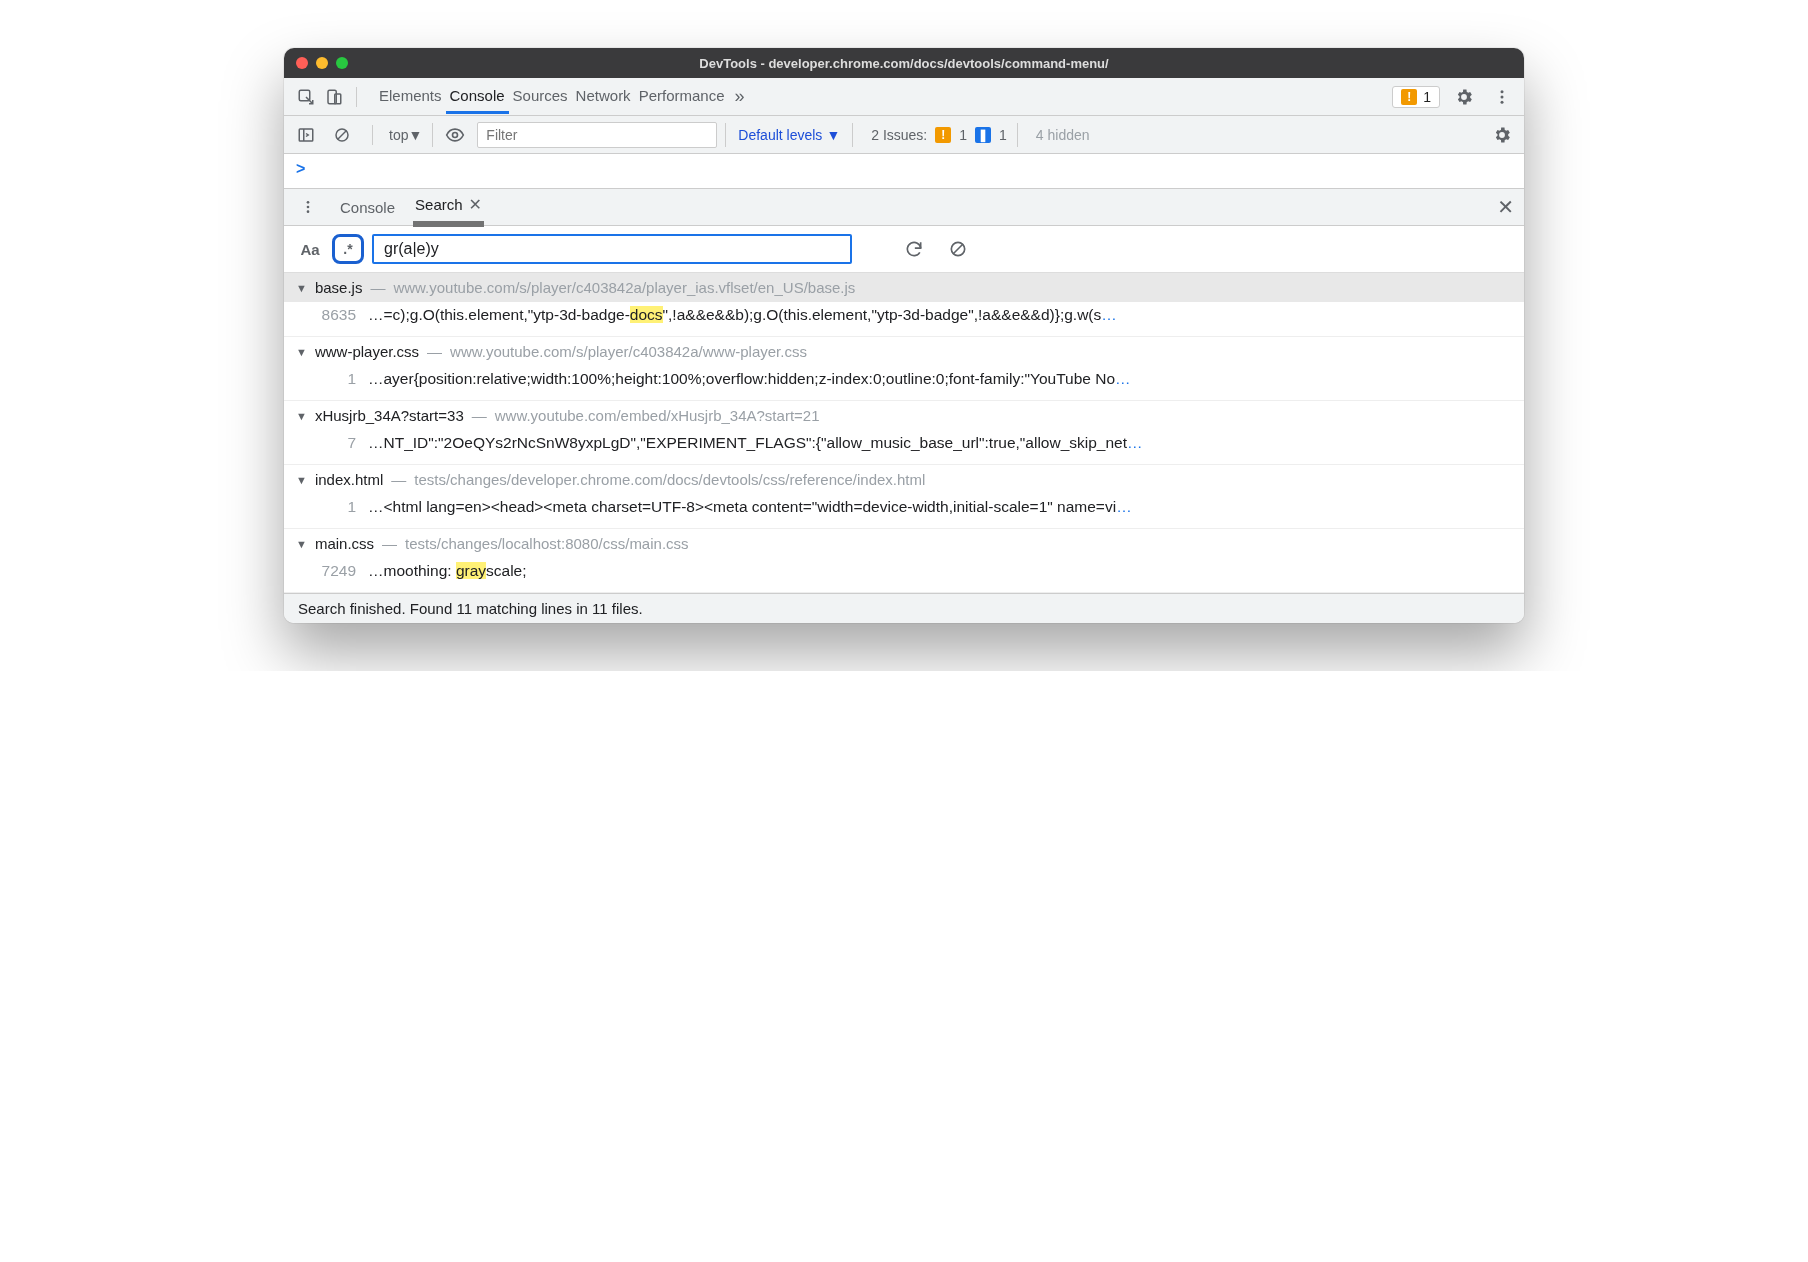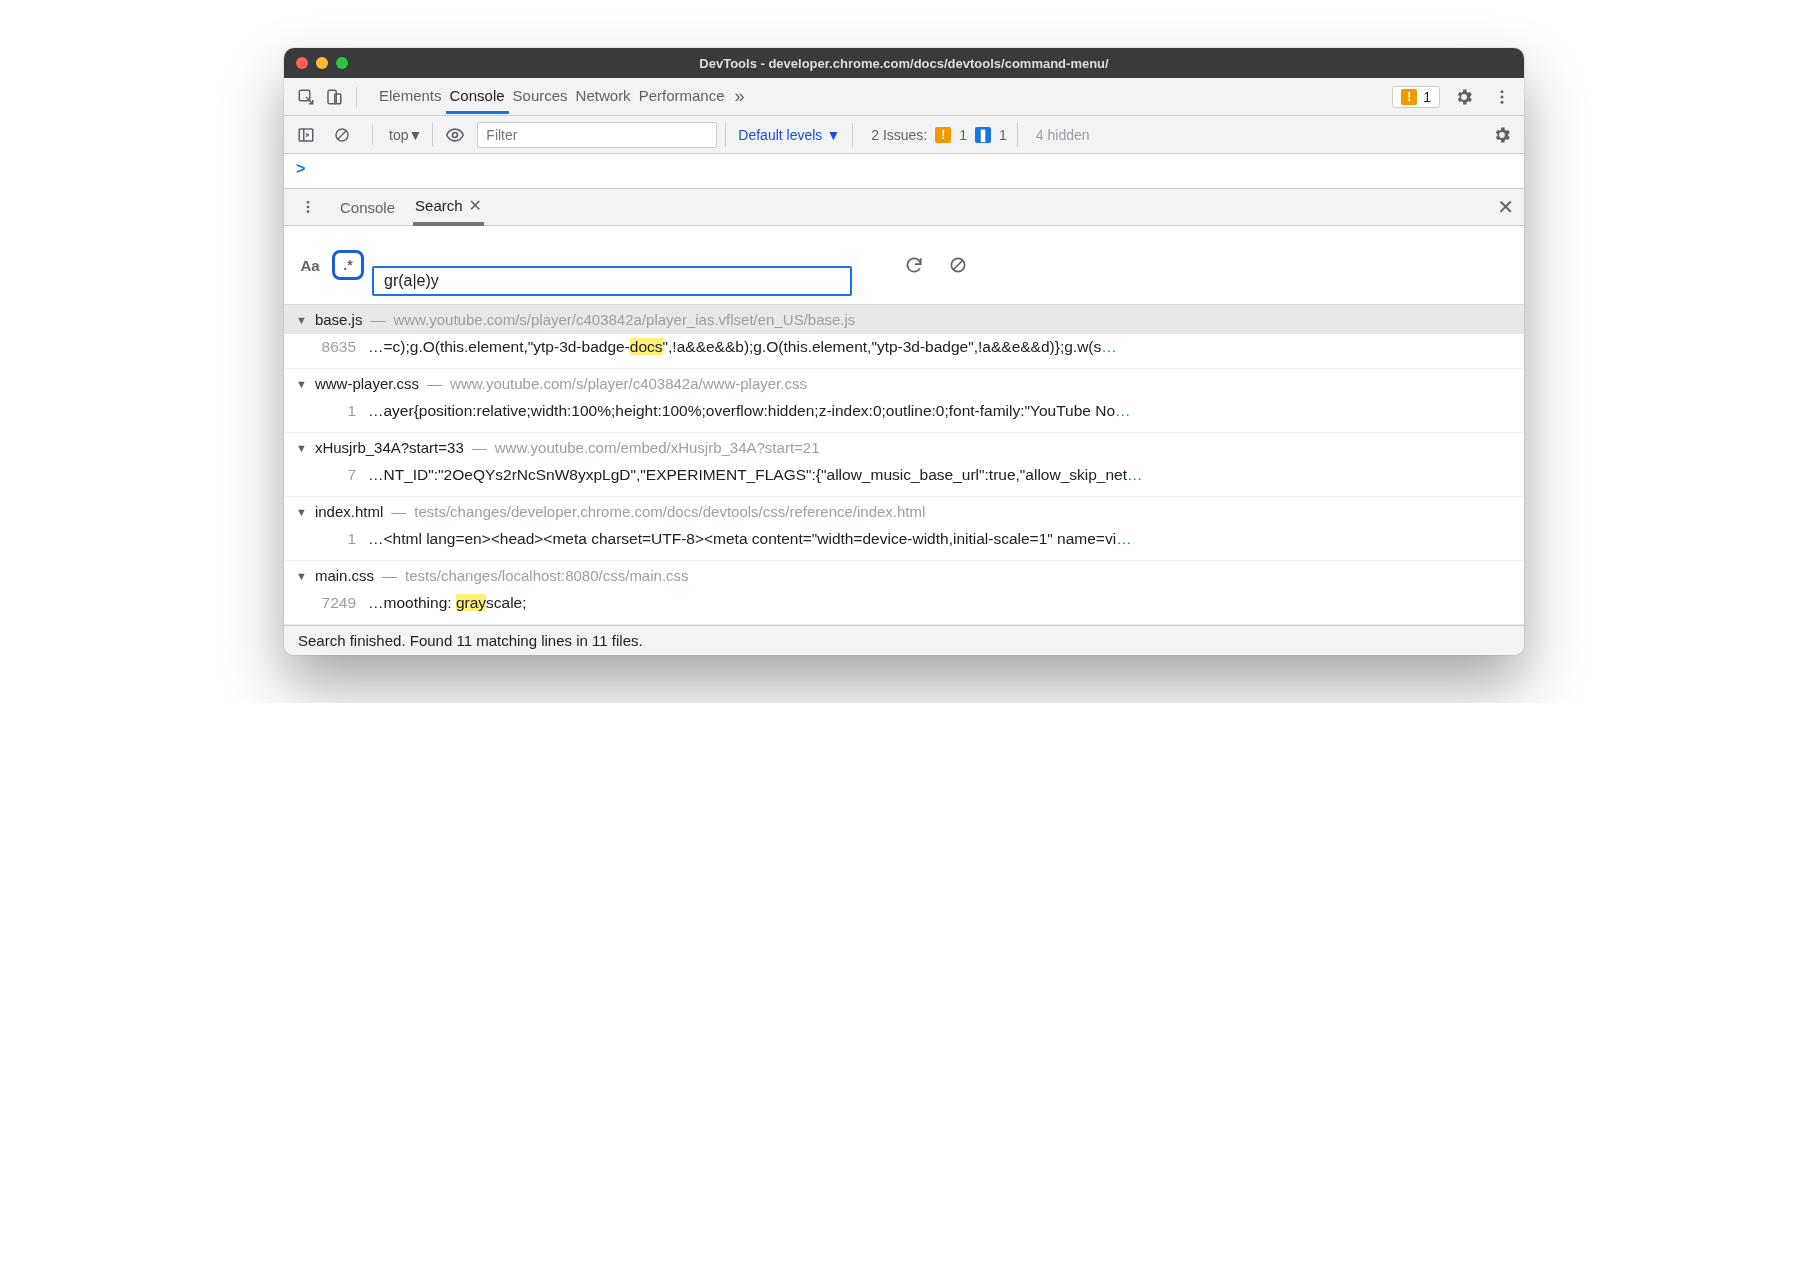--- a/index.html
+++ b/index.html
@@ -90,35 +90,35 @@
 }
 .hidden-count { color: #9aa0a6; padding: 0 10px; }
 .console-body { background: #fff; padding: 6px 12px 10px; }
 .prompt { color: #1a73e8; font-weight: 700; font-size: 16px; }
 .drawer-tabs {
   display: flex; align-items: center;
   border-top: 1px solid #ccc; border-bottom: 1px solid #ccc;
   background: #f1f3f4; height: 38px; padding: 0 10px; gap: 16px;
 }
 .drawer-tab { font-size: 15px; color: #5f6368; padding: 8px 2px 7px; cursor: pointer; display: flex; align-items: center; gap: 6px; }
-.drawer-tab.active { color: #202124; border-bottom: 4px solid #737373; }
+.drawer-tab.active { color: #202124; border-bottom: 6px solid #737373; }
 .drawer-close { margin-left: auto; font-size: 20px; color: #5f6368; cursor: pointer; }
 .search-row {
   display: flex; align-items: center; gap: 8px;
   padding: 8px 12px; border-bottom: 1px solid #ddd;
 }
 .aa-btn { font-weight: 700; color: #5f6368; font-size: 15px; cursor: pointer; width: 28px; text-align: center; }
 .regex-btn {
   width: 32px; height: 30px; border: 3px solid #1a60d0; border-radius: 8px;
   display: inline-flex; align-items: center; justify-content: center;
   color: #5f6368; cursor: pointer; font-size: 14px; font-weight: 700;
 }
 .search-input {
   border: 2px solid #1a73e8; background: #fff; height: 30px; width: 480px;
-  padding: 0 10px; font-size: 16px; color: #202124; border-radius: 2px; outline: none; margin-top: 32px;
+  padding: 0 10px; font-size: 16px; color: #202124; border-radius: 2px; outline: none;
 }
 .search-actions { display: flex; gap: 16px; margin-left: 40px; }
 .results { font-size: 15px; }
 .file-group { border-bottom: 1px solid #eee; }
 .file-group:first-child .file-header { background: #e8e8e8; }
 .file-header {
   display: flex; align-items: center; gap: 8px; padding: 6px 12px;
   cursor: pointer;
 }
 .tri { font-size: 11px; color: #5f6368; }

